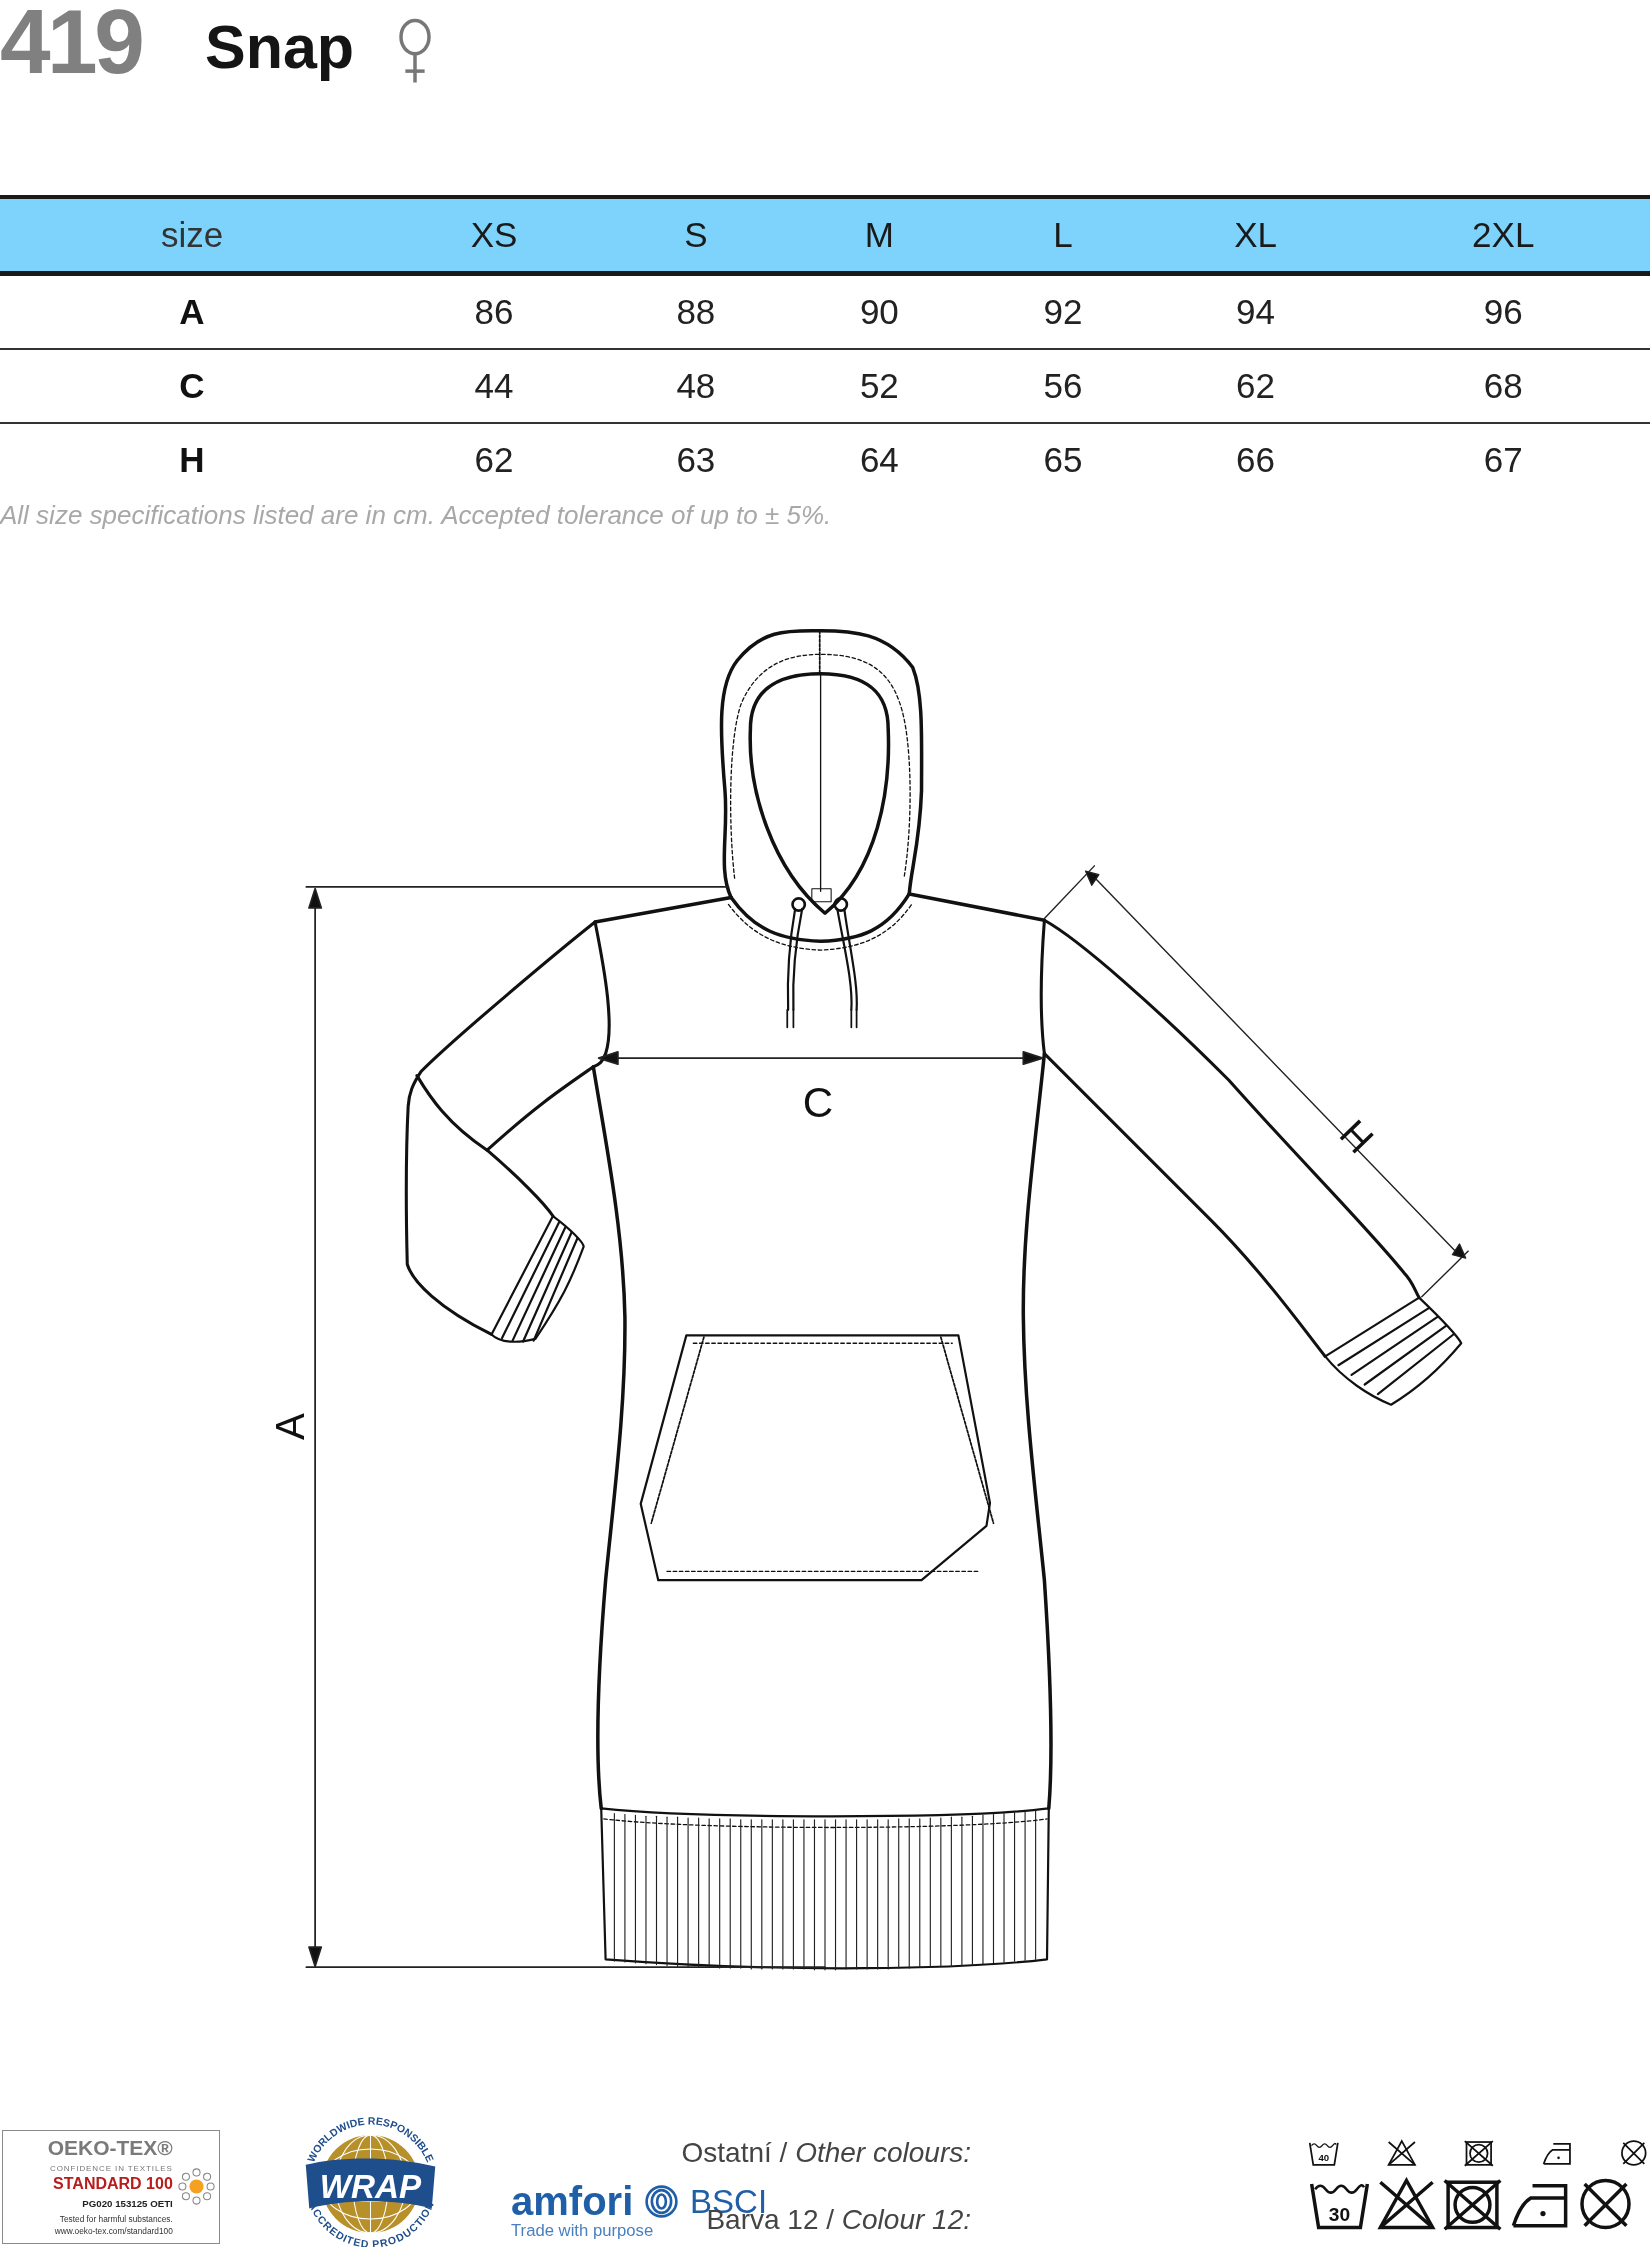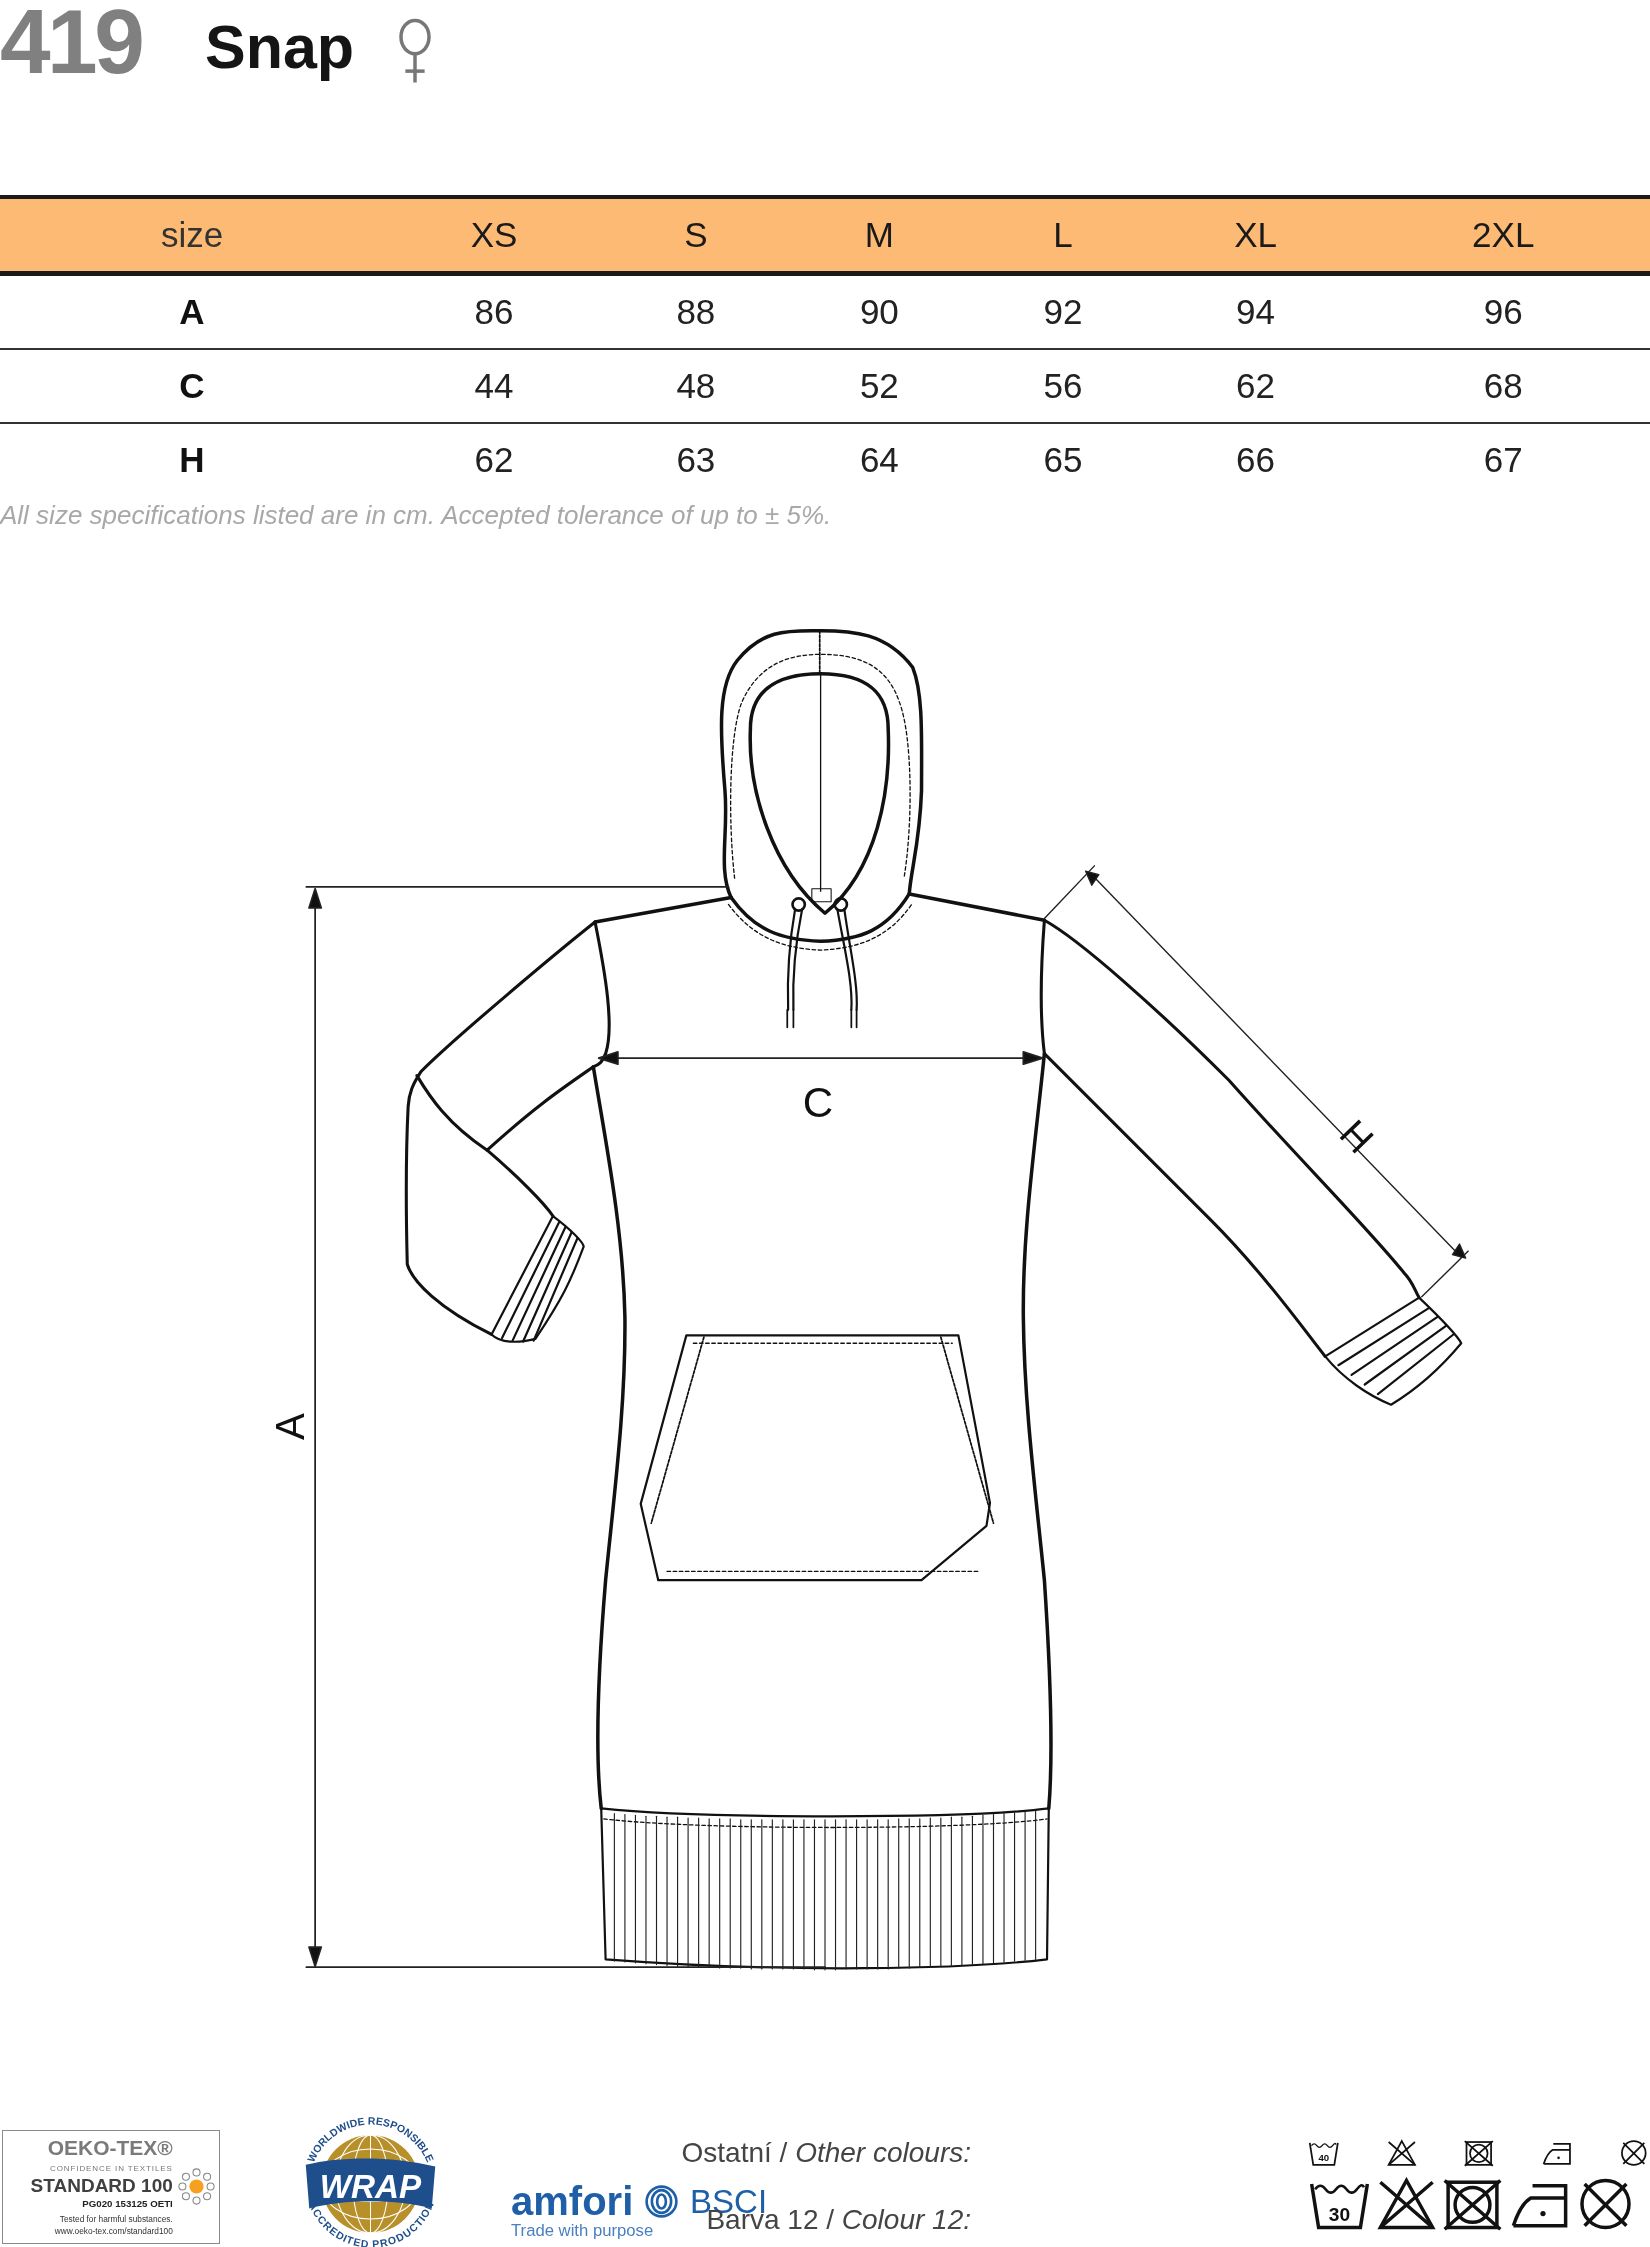--- a/index.html
+++ b/index.html
@@ -3,34 +3,34 @@
 <meta charset="utf-8">
 <style>
   html,body{margin:0;padding:0;background:#ffffff;}
   body{width:1650px;height:2247px;position:relative;overflow:hidden;font-family:"Liberation Sans","DejaVu Sans",sans-serif;color:#1a1a1a;}
   .header{position:absolute;left:0;top:0;height:97px;width:1650px;}
   .model-number{position:absolute;left:0;top:-7px;font-size:91px;font-weight:700;color:#808080;letter-spacing:-3.5px;line-height:97px;}
   .model-name{position:absolute;left:205px;top:12.3px;font-size:61px;font-weight:700;color:#151515;line-height:70px;}
   .gender-icon{position:absolute;left:393px;top:16px;width:44px;height:70px;}
   table.sizes{position:absolute;left:0;top:195px;width:1650px;border-collapse:collapse;}
   table.sizes th,table.sizes td{text-align:center;height:72px;font-size:35px;padding:0;}
-  table.sizes thead tr{background:#fdba74;}
+  table.sizes thead tr{background:#7dd3fc;}
   table.sizes thead th{border-top:4.4px solid #1a1a1a;border-bottom:5.3px solid #1a1a1a;font-weight:400;}
   table.sizes thead th.first{font-weight:400;color:#333;}
   table.sizes tbody td{font-weight:400;color:#222;}
   table.sizes tbody td.rowlabel{font-weight:700;color:#111;}
   table.sizes tbody tr.sep td{border-bottom:2.6px solid #333;}
   table.sizes col.c0{width:384px;}
   .note{position:absolute;left:0;top:500px;font-size:26px;font-style:italic;color:#a8a8a8;font-weight:300;}
   .drawing{position:absolute;left:0;top:571px;width:1650px;height:1448px;}
   .footer{position:absolute;left:0;top:2107px;width:1340px;height:140px;}
   .oeko{position:absolute;left:1.8px;top:23px;width:216px;height:112px;border:1.3px solid #8a8a8a;background:#fff;}
   .oeko .t1{position:absolute;right:46px;top:5.3px;font-size:21px;font-weight:700;color:#7a7a7a;}
   .oeko .t2{position:absolute;right:46px;top:33px;font-size:8px;letter-spacing:0.9px;color:#777;}
-  .oeko .t3{position:absolute;right:46px;top:44px;font-size:19px;font-weight:700;color:#404040;}
+  .oeko .t3{position:absolute;right:46px;top:44px;font-size:16px;font-weight:700;color:#b91c1c;}
   .oeko .t4{position:absolute;right:46px;top:67px;font-size:9.7px;font-weight:700;color:#222;padding-left:33px;}
   .oeko .t5{position:absolute;right:46px;top:83px;font-size:8.3px;color:#333;}
   .oeko .t6{position:absolute;right:46px;top:95px;font-size:8.3px;color:#333;}
   .oeko .flower{position:absolute;right:3.5px;top:37px;width:37px;height:37px;}
   .wrap-logo{position:absolute;left:288px;top:0px;width:165px;height:140px;}
   .amfori{position:absolute;left:511px;top:72px;}
   .amfori .brand{font-size:40px;font-weight:700;color:#1f5fa8;display:inline-block;vertical-align:middle;}
   .amfori .swirl{display:inline-block;vertical-align:middle;width:35px;height:35px;margin:0 7px;}
   .amfori .bsci{font-size:33px;color:#1f5fa8;display:inline-block;vertical-align:middle;}
   .amfori .tag{font-size:16.7px;color:#4a7fc0;margin-top:-3.5px;}

